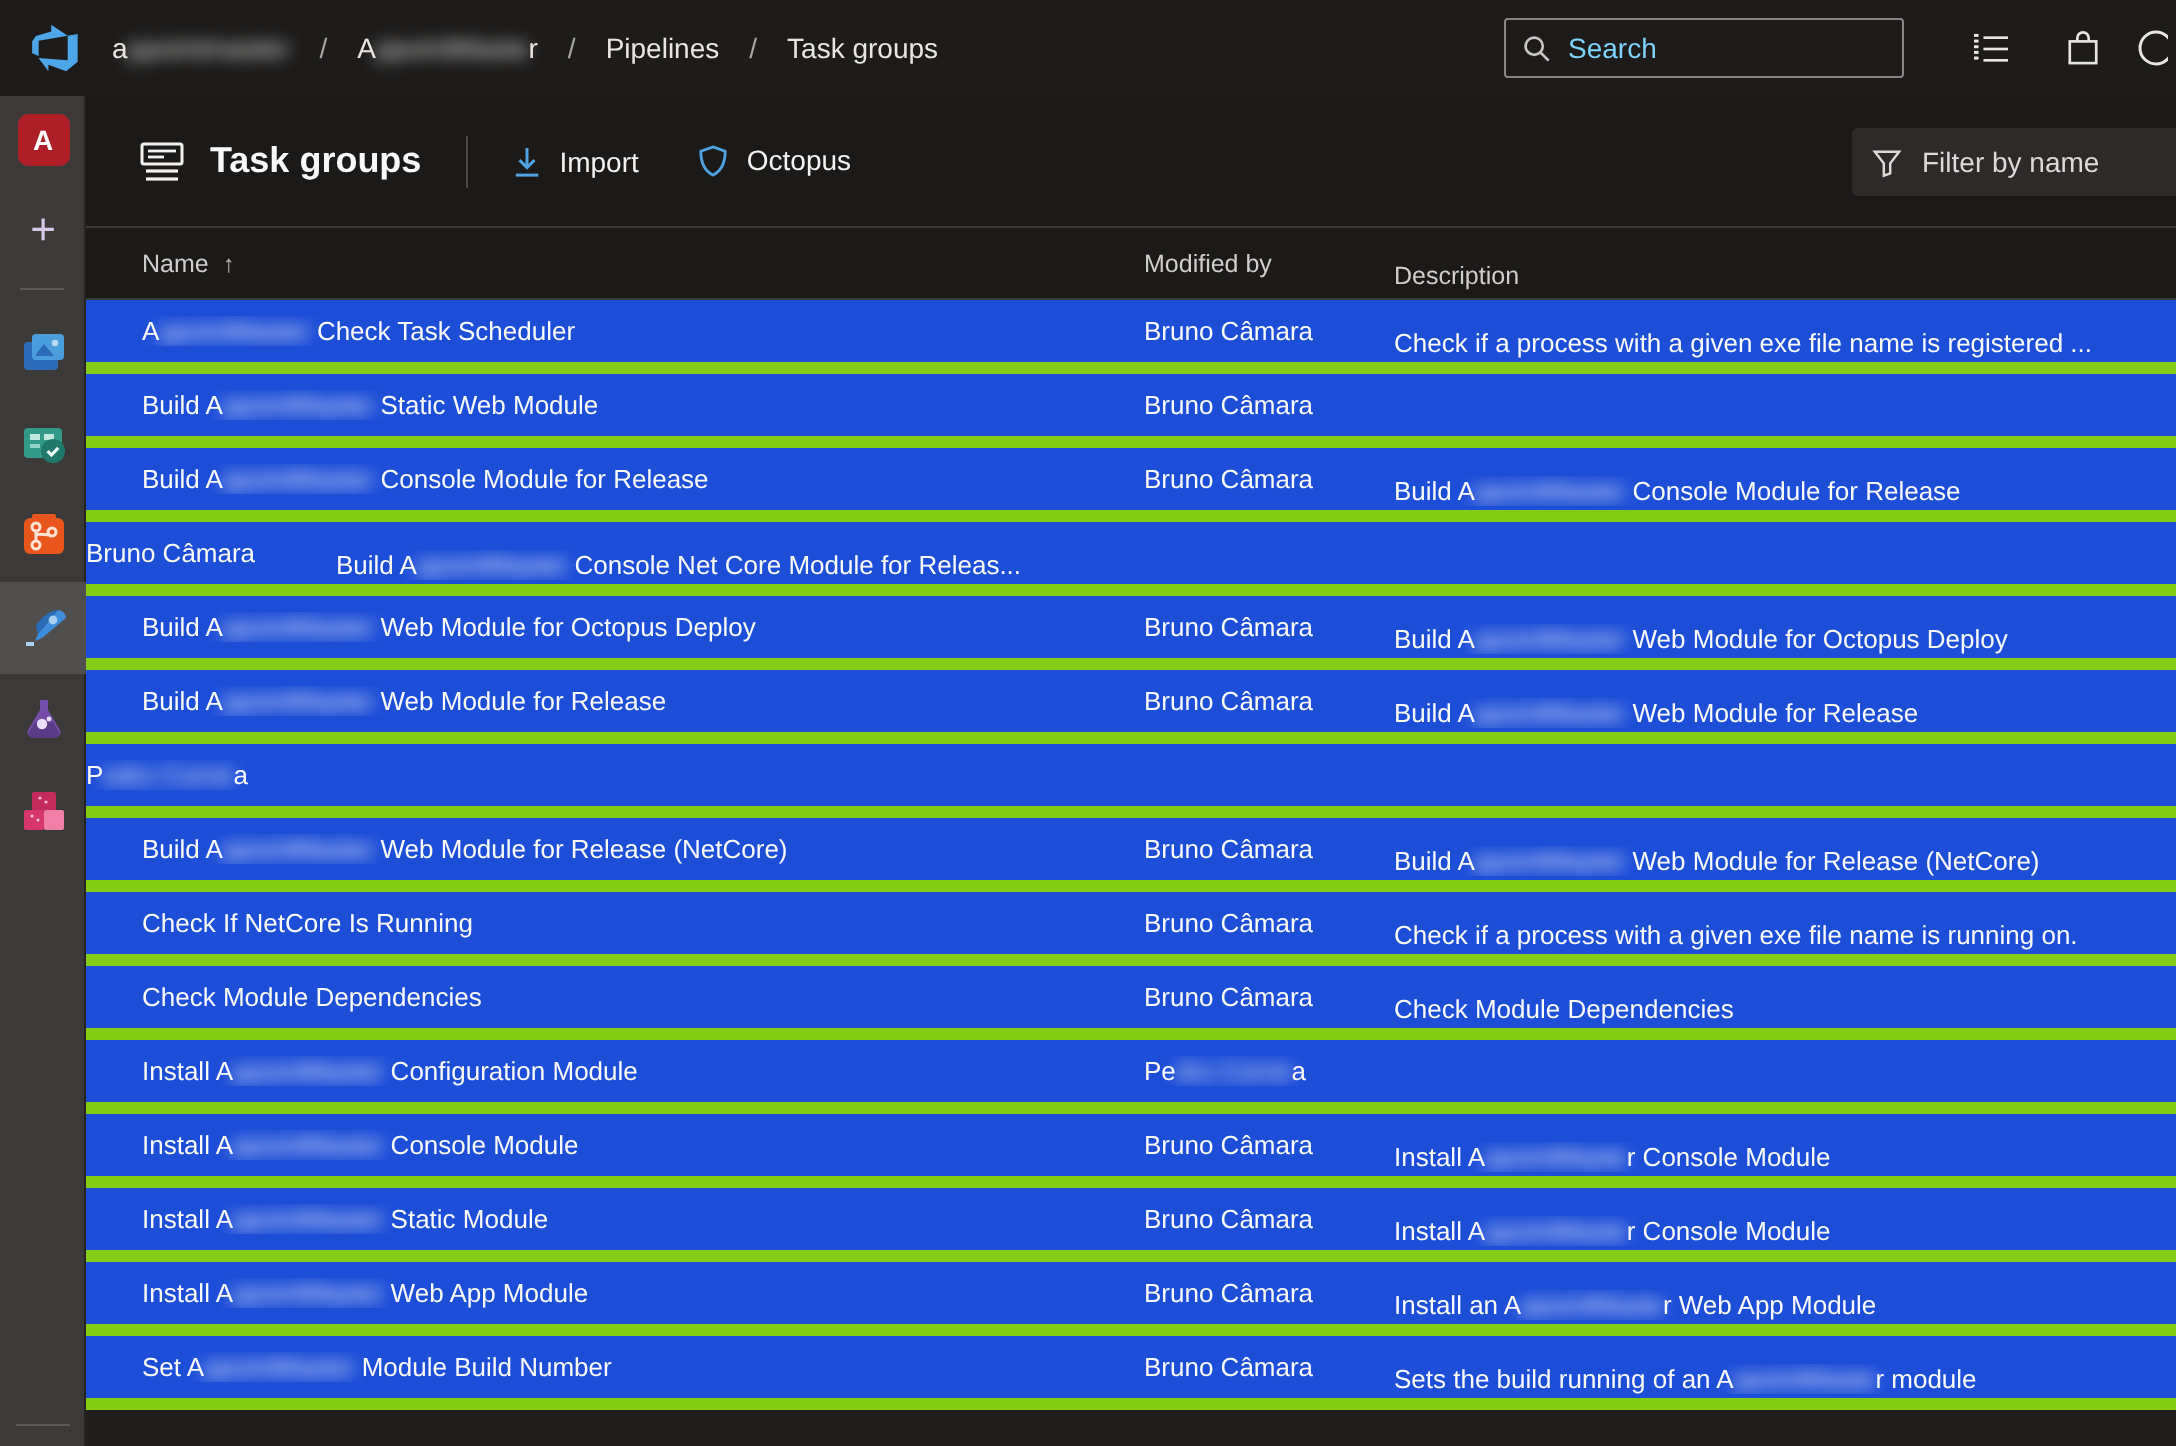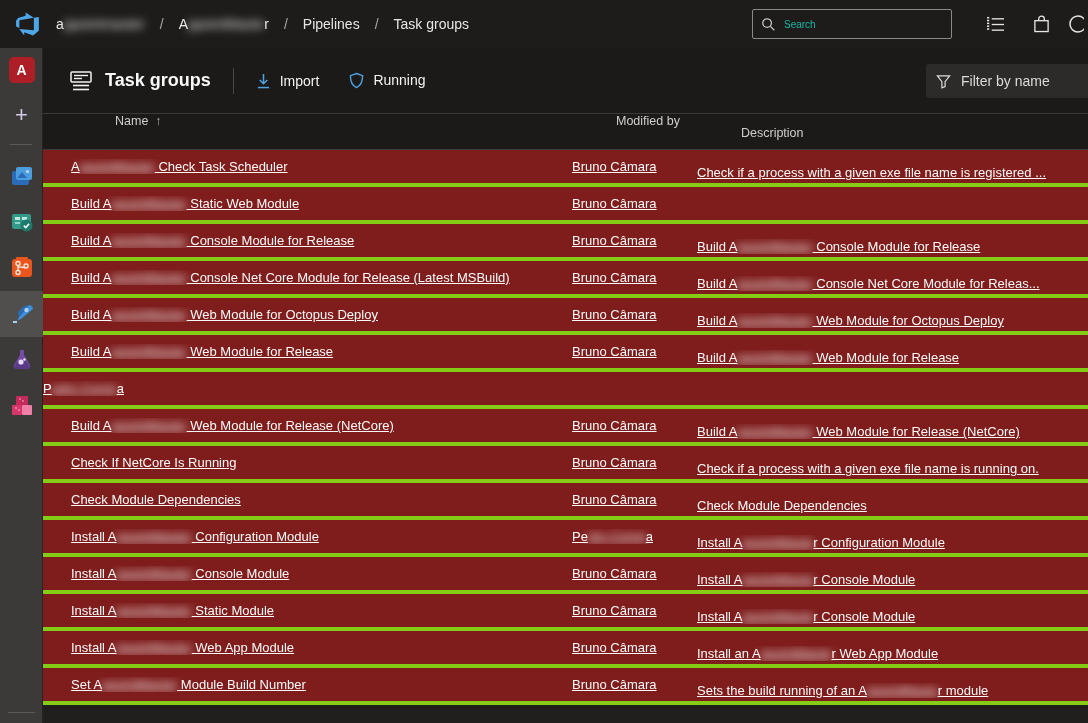--- a/index.html
+++ b/index.html
@@ -8,21 +8,21 @@
 
   
   .topbar { position:absolute; left:0; top:0; width:1088px; height:48px;
             background:#1d1c1b; display:flex; align-items:center; }
   .logo { width:28px; height:28px; margin:0 14px 0 14px; display:flex; align-items:center; justify-content:center; cursor:pointer; }
   .breadcrumb { display:flex; align-items:center; font-size:14px; color:#e8e6e4; }
   .crumb { cursor:pointer; white-space:nowrap; }
   .crumb-sep { color:#a8a6a4; padding:0 15px; }
   .topbar-right { margin-left:auto; display:flex; align-items:center; }
   .searchbox { width:200px; height:30px; border:1px solid #8a8886; border-radius:2px;
-               display:flex; align-items:center; padding:0 8px; color:#14b8a6; font-size:10px;
+               display:flex; align-items:center; padding:0 8px; color:#7dd3fc; font-size:14px;
                background:transparent; cursor:text; }
   .searchbox svg { margin-right:8px; flex:none; }
   .tb-iconbtn { width:46px; height:48px; display:flex; align-items:center; justify-content:center;
                 background:none; border:none; cursor:pointer; }
   .tb-iconbtn.half { width:24px; justify-content:flex-start; overflow:hidden; }
 
   
   .sidebar { position:absolute; left:0; top:48px; width:43px; height:675px;
              background:#3b3a39; border-right:1px solid #252423; }
   .sb-item { width:43px; height:46px; display:flex; align-items:center; justify-content:center; cursor:pointer; }
@@ -42,29 +42,29 @@
   .hdr-vdiv { width:1px; height:26px; background:#4a4846; margin:0 22px; }
   .hdr-btn { display:flex; align-items:flex-start; gap:9px; background:none; border:none;
              color:#f3f2f1; font-size:14px; font-family:inherit; cursor:pointer; margin-right:30px; }
   .filterbox { position:absolute; right:-14px; top:16px; width:176px; height:34px;
                background:#2d2b2a; border-radius:3px; display:flex; align-items:center;
                padding:0 10px; color:#dddbd9; font-size:14px; cursor:text; }
   .filterbox svg { margin-right:10px; flex:none; }
 
   
   .grid { position:absolute; top:65px; left:0; width:1045px; }
-  .grid-header { height:37px; display:flex; 
+  .grid-header { height:37px; display:flex; align-items:center;
                  border-top:1px solid #3b3a39; border-bottom:1px solid #3b3a39;
-                 font-size:12.5px; color:#d0cecc;padding-left:44px; }
+                 font-size:12.5px; color:#d0cecc; }
   .col-name { width:529px; padding-left:28px; overflow:hidden; white-space:nowrap; }
   .col-mod  { width:125px; overflow:hidden; white-space:nowrap; }
   .col-desc { flex:1; overflow:hidden; white-space:nowrap;margin-top:12px; }
   .sort-arrow { color:#b8b6b4; margin-left:7px; font-size:12px; }
-  .grid-row { height:37px; display:flex; align-items:center; background:#7f1d1d;
-              border-bottom:4px solid #84cc16; font-size:13px; color:#fbfaf9; cursor:pointer;text-decoration:underline; }
+  .grid-row { height:37px; display:flex; align-items:center; background:#1d4ed8;
+              border-bottom:6px solid #84cc16; font-size:13px; color:#fbfaf9; cursor:pointer; }
   .grid-row .col-name { cursor:pointer; }
   .row-ghost { height:18px; background:#201f1e; }
   .blur { filter:blur(4px); opacity:.95; }
 </style>
 </head>
 <body>
 
 <header class="topbar">
   <div class="logo">
     <svg width="26" height="26" viewBox="0 0 24 24">
@@ -204,21 +204,21 @@
       <svg width="15" height="16" viewBox="0 0 16 17">
         <path d="M8 1v10M4 7.5L8 11.5l4-4" fill="none" stroke="#4fa3e3" stroke-width="1.6"></path>
         <line x1="2" y1="15.5" x2="14" y2="15.5" stroke="#4fa3e3" stroke-width="1.6"></line>
       </svg>
       <span>Import</span>
     </button>
     <button class="hdr-btn">
       <svg width="15" height="17" viewBox="0 0 16 18">
         <path d="M8 1.5l6.5 2.3c0 6-2 10.5-6.5 12.7C3.5 14.3 1.5 9.8 1.5 3.8L8 1.5z" fill="none" stroke="#4fa3e3" stroke-width="1.5"></path>
       </svg>
-      <span>Running</span>
+      <span>Octopus</span>
     </button>
     <div class="filterbox">
       <svg width="15" height="15" viewBox="0 0 16 16">
         <path d="M1.5 2h13L9.7 8.2v5.3l-3.4 1.3V8.2L1.5 2z" fill="none" stroke="#dddbd9" stroke-width="1.3"></path>
       </svg>
       <span>Filter by name</span>
     </div>
   </div>
 
   <div class="grid">
@@ -242,21 +242,20 @@
         <div class="grid-row">
           <div class="col-name"><span>Build A</span><span class="blur">ppointMaster</span><span> Static Web Module</span></div>
           <div class="col-mod"><span>Bruno Câmara</span></div>
         </div>
         <div class="grid-row">
           <div class="col-name"><span>Build A</span><span class="blur">ppointMaster</span><span> Console Module for Release</span></div>
           <div class="col-mod"><span>Bruno Câmara</span></div>
           <div class="col-desc"><span>Build A</span><span class="blur">ppointMaster</span><span> Console Module for Release</span></div>
         </div>
         <div class="grid-row">
-          <div class="col-name"><span>Build A</span><span class="blur">ppointMaster</span><span> Console Net Core Module for Release (Latest MSBuild)</span></div>
           <div class="col-mod"><span>Bruno Câmara</span></div>
           <div class="col-desc"><span>Build A</span><span class="blur">ppointMaster</span><span> Console Net Core Module for Releas...</span></div>
         </div>
         <div class="grid-row">
           <div class="col-name"><span>Build A</span><span class="blur">ppointMaster</span><span> Web Module for Octopus Deploy</span></div>
           <div class="col-mod"><span>Bruno Câmara</span></div>
           <div class="col-desc"><span>Build A</span><span class="blur">ppointMaster</span><span> Web Module for Octopus Deploy</span></div>
         </div>
         <div class="grid-row">
           <div class="col-name"><span>Build A</span><span class="blur">ppointMaster</span><span> Web Module for Release</span></div>
@@ -277,21 +276,20 @@
           <div class="col-desc"><span>Check if a process with a given exe file name is running on.</span></div>
         </div>
         <div class="grid-row">
           <div class="col-name"><span>Check Module Dependencies</span></div>
           <div class="col-mod"><span>Bruno Câmara</span></div>
           <div class="col-desc"><span>Check Module Dependencies</span></div>
         </div>
         <div class="grid-row">
           <div class="col-name"><span>Install A</span><span class="blur">ppointMaster</span><span> Configuration Module</span></div>
           <div class="col-mod"><span>Pe</span><span class="blur">dro Correi</span><span>a</span></div>
-          <div class="col-desc"><span>Install A</span><span class="blur">ppointMaste</span><span>r Configuration Module</span></div>
         </div>
         <div class="grid-row">
           <div class="col-name"><span>Install A</span><span class="blur">ppointMaster</span><span> Console Module</span></div>
           <div class="col-mod"><span>Bruno Câmara</span></div>
           <div class="col-desc"><span>Install A</span><span class="blur">ppointMaste</span><span>r Console Module</span></div>
         </div>
         <div class="grid-row">
           <div class="col-name"><span>Install A</span><span class="blur">ppointMaster</span><span> Static Module</span></div>
           <div class="col-mod"><span>Bruno Câmara</span></div>
           <div class="col-desc"><span>Install A</span><span class="blur">ppointMaste</span><span>r Console Module</span></div>

